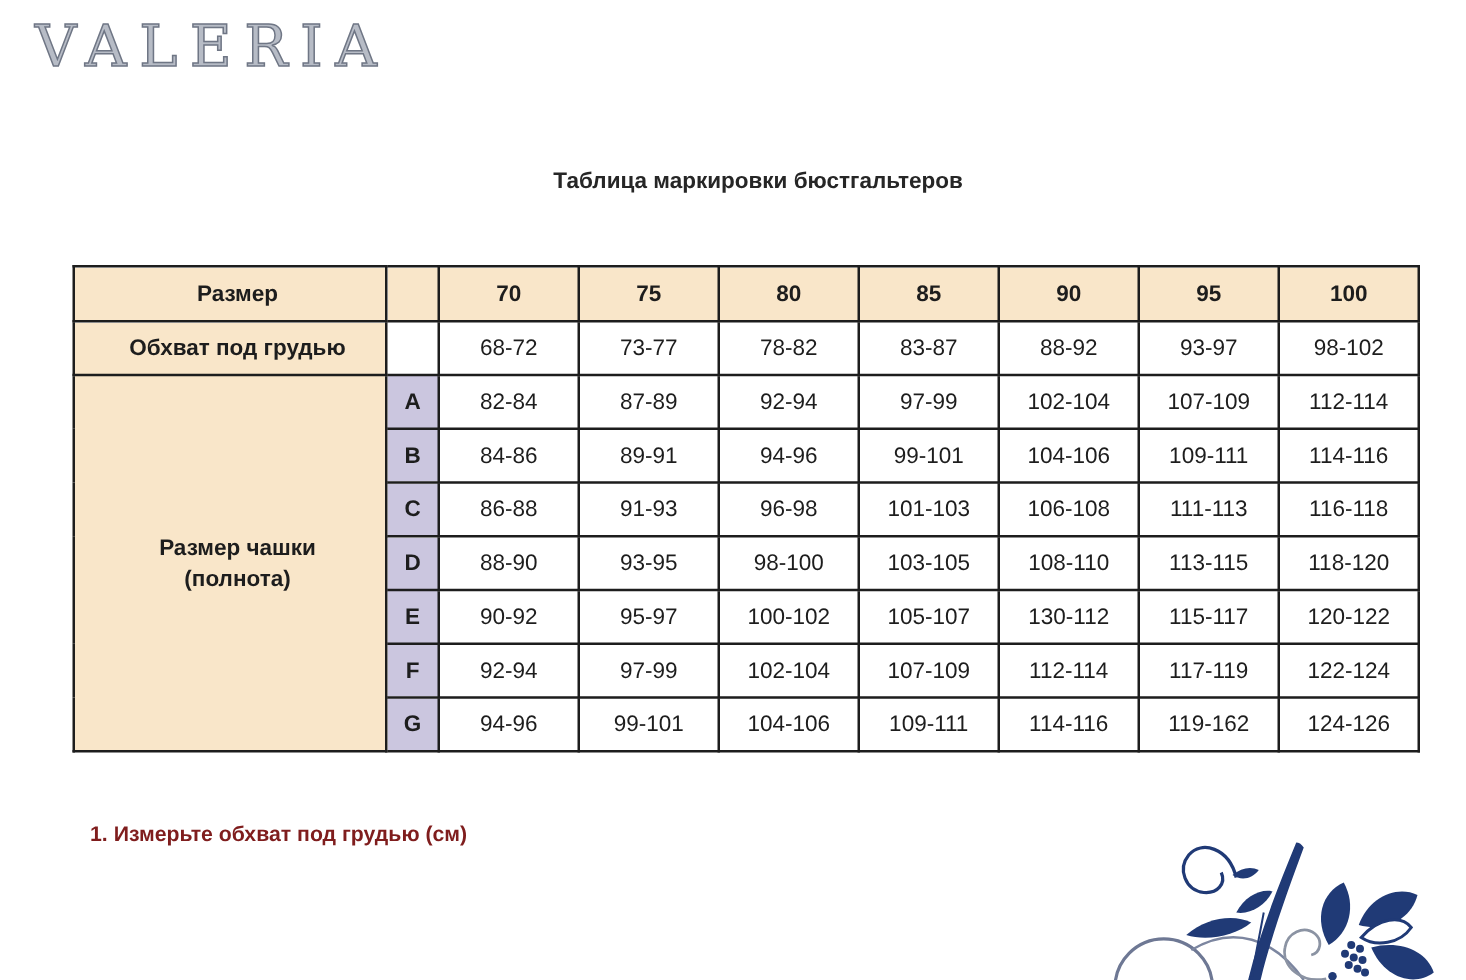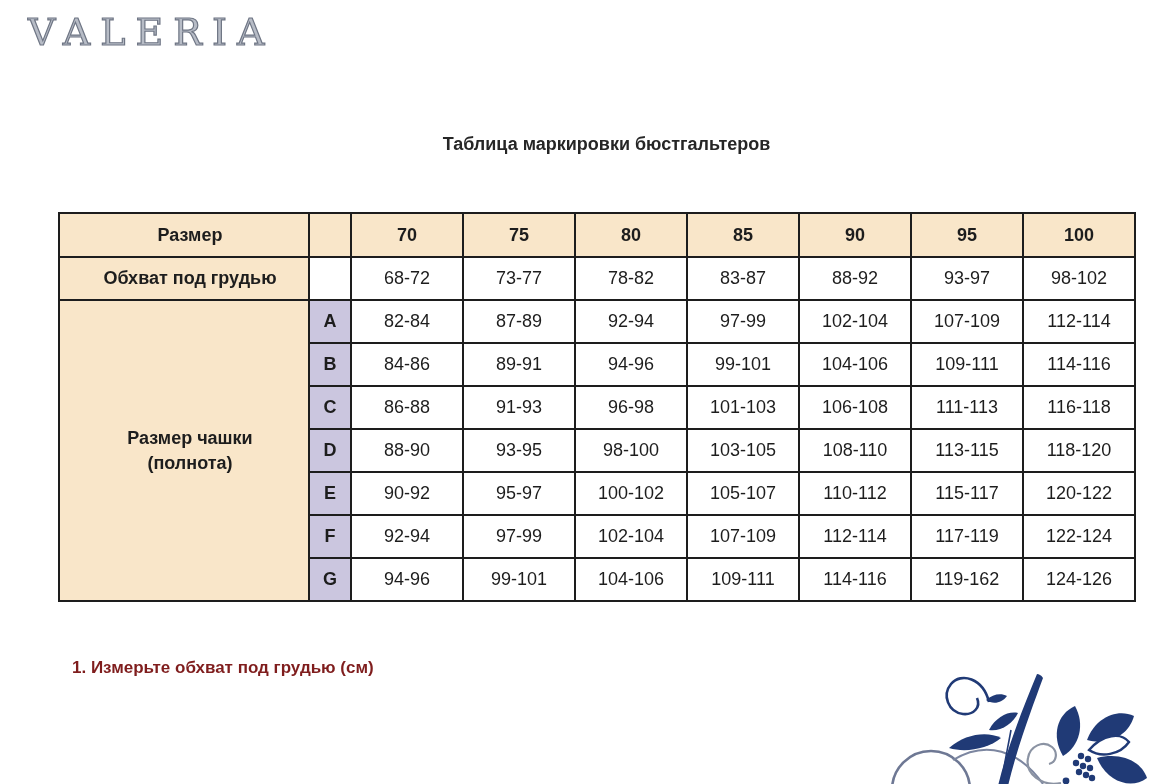--- a/index.html
+++ b/index.html
@@ -7,21 +7,21 @@
     position:relative;
     width:1173px;height:784px;
     background:#ffffff;
     overflow:hidden;
     font-family:"Liberation Sans", sans-serif;
     color:#1f1f1f;
   }
   .logo{
     position:absolute;left:28px;top:10px;
     font-family:"DejaVu Serif", serif;
-    font-size:38px;
+    font-size:46px;
     letter-spacing:10px;
     color:#b7bcc6;
     -webkit-text-stroke:1.2px #6f7685;
     font-weight:400;
   }
   .title{
     position:absolute;top:134px;left:0;width:1173px;
     text-align:center;
     font-size:18px;font-weight:700;color:#262626;margin-left:20px;
   }
@@ -146,21 +146,21 @@
             <td>108-110</td>
             <td>113-115</td>
             <td>118-120</td>
           </tr>
           <tr class="row">
             <td class="lav">E</td>
             <td>90-92</td>
             <td>95-97</td>
             <td>100-102</td>
             <td>105-107</td>
-            <td>110-112</td>
+            <td>130-112</td>
             <td>115-117</td>
             <td>120-122</td>
           </tr>
           <tr class="row">
             <td class="lav">F</td>
             <td>92-94</td>
             <td>97-99</td>
             <td>102-104</td>
             <td>107-109</td>
             <td>112-114</td>

